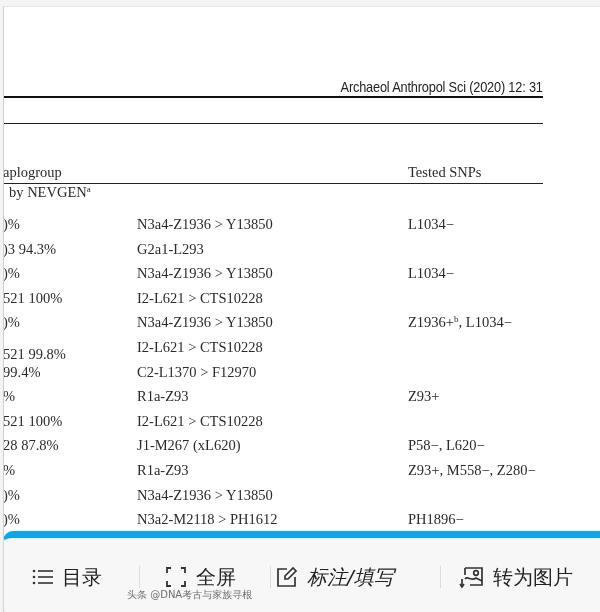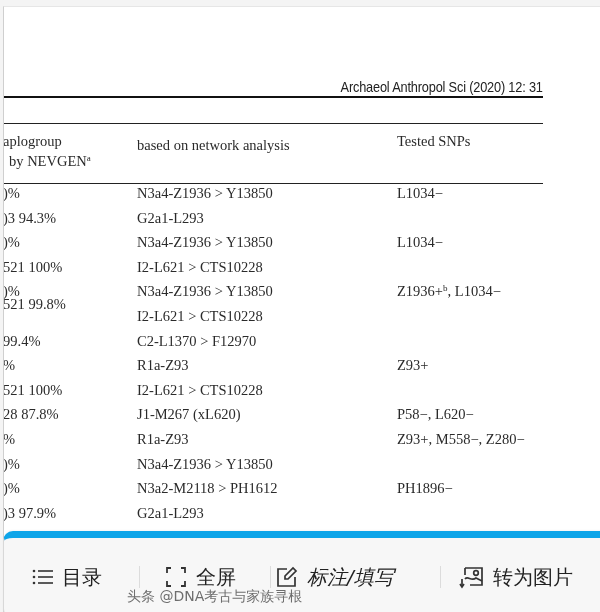--- a/index.html
+++ b/index.html
@@ -36,26 +36,27 @@
     }
     .rule.thick { top: 89px; height: 2px; }
     .rule.r2 { top: 116px; height: 1.3px; background:#222; }
     .rule.r3 { top: 176px; height: 1.3px; background:#222; }
     .cell {
       position: absolute;
       font-size: 14.5px;
       color: #2a2a2a;
       white-space: nowrap;
       line-height: 16px;
+      margin-top: 31px;
     }
     .hdr { font-size: 14.5px; color: #2a2a2a; }
     sup { font-size: 9px; vertical-align: 5px; line-height: 0; }
     .col1 { left: -1px; }
     .col2 { left: 133px; }
-    .col3 { left: 393px; }
+    .col3 { left: 404px; }
 
     
     .toolbar {
       position: absolute;
       left: 3px; top: 531px;
       width: 596px; height: 81px;
       background: #f7f7f7;
       border-top: 7px solid #0ea5e9;
       border-left: 1px solid #d8d8d8;
       border-radius: 10px 10px 0 10px;
@@ -75,41 +76,40 @@
     .tb-item svg { margin-right: 8px; }
     .tb-sep {
       position: absolute;
       top: 28px; width: 1px; height: 22px;
       background: #dcdcdc;
     }
     .watermark {
       position: absolute;
       left: 123px; top: 50px;
       font-family: "DejaVu Sans", sans-serif;
-      font-size: 14px;
+      font-size: 10px;
       color: #555;
       opacity: 0.85;
       white-space: nowrap;
     }
   </style>
 </head>
 <body>
 
 <div class="page">
   <div class="running-head">Archaeol Anthropol Sci (2020) 12: 31</div>
   <div class="rule thick"></div>
   <div class="rule r2"></div>
   <div class="rule r3"></div>
 
   <div class="cell hdr col1" style="top:126px;">
     <div>aplogroup</div>
     <div style="margin-top:4px;"><span style="display:inline-block;width:6px;"></span><span>by NEVGEN</span><sup>a</sup></div>
   </div>
   <div class="cell hdr col2" style="top:126px;">
-    <div style="margin-top:4px;">based on network analysis</div>
   </div>
   <div class="cell hdr col3" style="top:126px;">Tested SNPs</div>
 
   <div id="rows">
       <div>
         <div class="cell col1" style="top: 178px;">)%</div>
         <div class="cell col2" style="top: 178px;">N3a4-Z1936 &gt; Y13850</div>
         <div class="cell col3" style="top: 178px;"><span>L1034−</span><sup></sup><span></span></div>
       </div>
       <div>
@@ -126,21 +126,21 @@
         <div class="cell col1" style="top: 251.8px;">521 100%</div>
         <div class="cell col2" style="top: 251.8px;">I2-L621 &gt; CTS10228</div>
         <div class="cell col3" style="top: 251.8px;"><span></span><sup></sup><span></span></div>
       </div>
       <div>
         <div class="cell col1" style="top: 276.4px;">)%</div>
         <div class="cell col2" style="top: 276.4px;">N3a4-Z1936 &gt; Y13850</div>
         <div class="cell col3" style="top: 276.4px;"><span>Z1936+</span><sup>b</sup><span>, L1034−</span></div>
       </div>
       <div>
-        <div class="cell col1" style="top: 289px;">521 99.8%</div>
+        <div class="cell col1" style="top: 308px;">521 99.8%</div>
         <div class="cell col2" style="top: 301px;">I2-L621 &gt; CTS10228</div>
         <div class="cell col3" style="top: 301px;"><span></span><sup></sup><span></span></div>
       </div>
       <div>
         <div class="cell col1" style="top: 325.6px;"> 99.4%</div>
         <div class="cell col2" style="top: 325.6px;">C2-L1370 &gt; F12970</div>
         <div class="cell col3" style="top: 325.6px;"><span></span><sup></sup><span></span></div>
       </div>
       <div>
         <div class="cell col1" style="top: 350.2px;">%</div>

